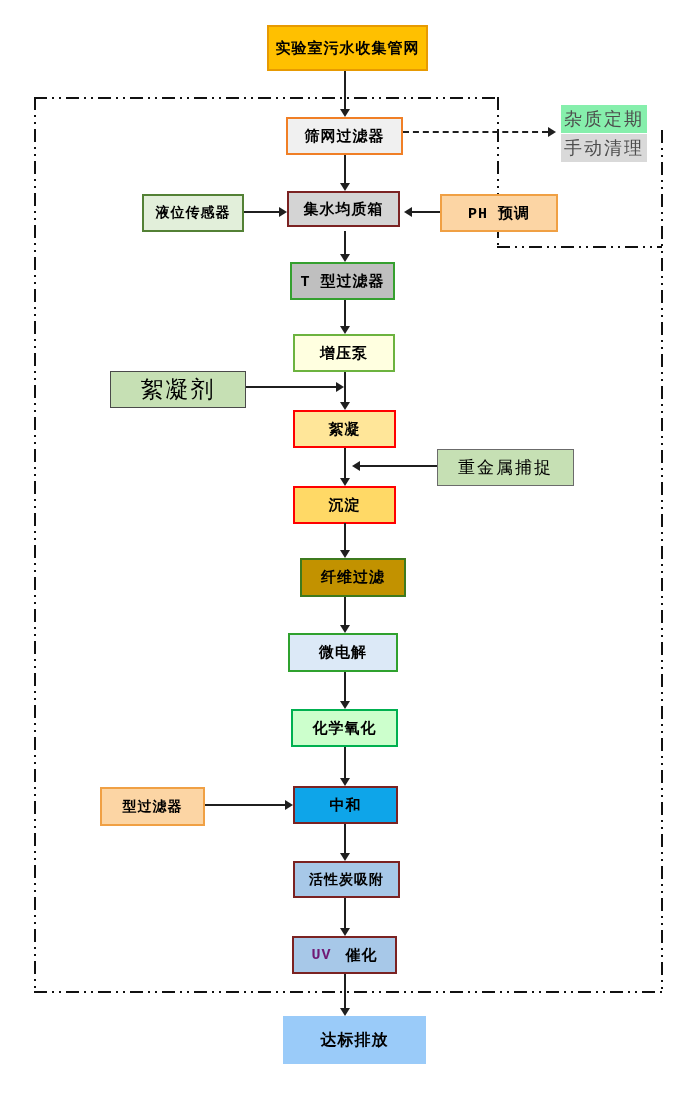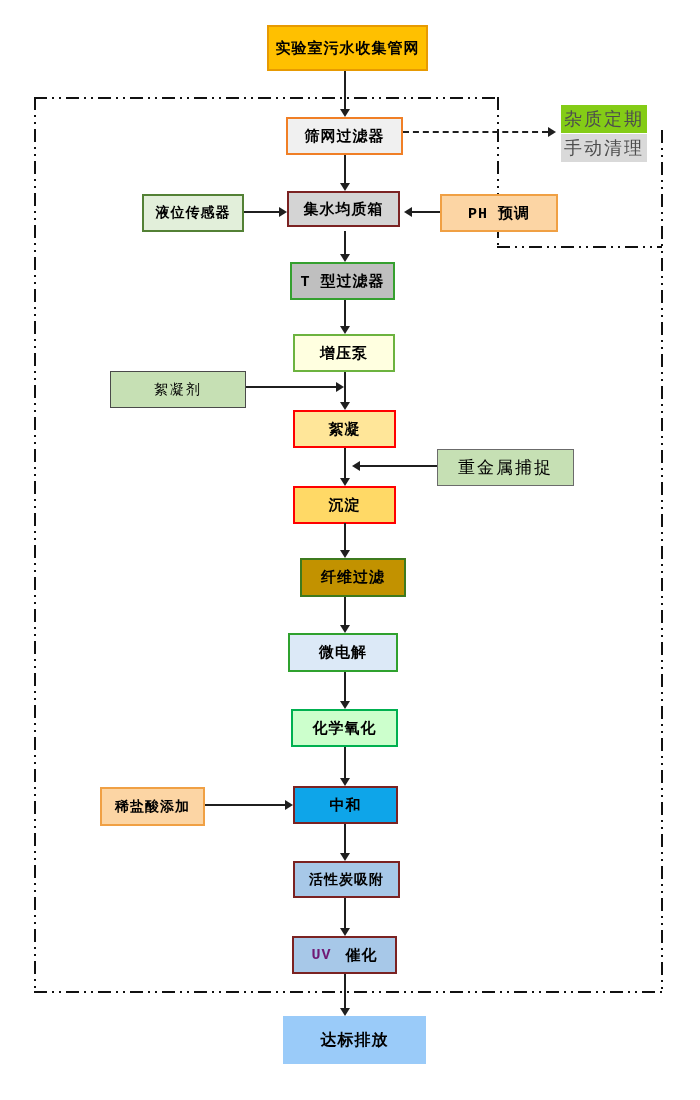--- a/index.html
+++ b/index.html
@@ -6,21 +6,21 @@
   #canvas{
     position:relative;width:700px;height:1100px;background:#ffffff;overflow:hidden;
     font-family:Liberation Mono, monospace;color:#000;
   }
   
   .node{
     position:absolute;box-sizing:border-box;border:2px solid #888;background:#eee;
     display:flex;align-items:center;justify-content:center;
     font-weight:700;font-size:15px;white-space:nowrap;letter-spacing:1px;
   }
-  .note-box{font-weight:400;font-size:14px;border-width:1px;letter-spacing:2px;}
+  .note-box{font-weight:400;font-size:23px;border-width:1px;letter-spacing:2px;}
   .n-source{left:267px;top:25px;width:161px;height:46px;}
   .n-screen{left:286px;top:117px;width:117px;height:38px;}
   .n-level{left:142px;top:194px;width:102px;height:38px;font-size:14px;}
   .n-tank{left:287px;top:191px;width:113px;height:36px;}
   .n-ph{left:440px;top:194px;width:118px;height:38px;}
   .n-tfilter{left:290px;top:262px;width:105px;height:38px;}
   .n-pump{left:293px;top:334px;width:102px;height:38px;}
   .n-flocculant{left:110px;top:371px;width:136px;height:37px;}
   .n-floc{left:293px;top:410px;width:103px;height:38px;}
   .n-heavy{left:437px;top:449px;width:137px;height:37px;font-size:17px;}
@@ -70,21 +70,21 @@
   <div class="ddv b-notch-v"></div>
   <div class="ddh b-notch-h"></div>
   <div class="ddv b-right"></div>
   <div class="ddh b-bottom"></div>
 
   <div class="node n-source" style="background: rgb(255, 192, 0); border-color: rgb(231, 154, 2);">实验室污水收集管网</div>
 
   <div class="node n-screen" style="background: rgb(240, 240, 240); border-color: rgb(240, 127, 38);">筛网过滤器</div>
 
   <div class="impurity" style="color: rgb(77, 77, 77);">
-    <div class="line" style="background: #84cc16;">杂质定期</div>
+    <div class="line" style="background: #86efac;">杂质定期</div>
     <div class="line" style="background: rgb(217, 217, 217);">手动清理</div>
   </div>
 
   <div class="node n-level" style="background: rgb(226, 239, 218); border-color: rgb(83, 129, 53);">液位传感器</div>
 
   <div class="node n-tank" style="background: rgb(212, 212, 212); border-color: rgb(123, 34, 34);">集水均质箱</div>
 
   <div class="node n-ph" style="background: rgb(252, 213, 164); border-color: rgb(240, 160, 68);">PH 预调</div>
 
   <div class="node n-tfilter" style="background: rgb(191, 191, 191); border-color: rgb(53, 160, 47);">T 型过滤器</div>
@@ -98,21 +98,21 @@
   <div class="node note-box n-heavy" style="background: rgb(198, 224, 180); border-color: rgb(107, 107, 107);">重金属捕捉</div>
 
   <div class="node n-sed" style="background: rgb(255, 217, 102); border-color: rgb(255, 0, 0);">沉淀</div>
 
   <div class="node n-fiber" style="background: rgb(194, 146, 0); border-color: rgb(62, 122, 30); margin-left: 10px;">纤维过滤</div>
 
   <div class="node n-micro" style="background: rgb(220, 233, 247); border-color: rgb(47, 161, 46);">微电解</div>
 
   <div class="node n-chem" style="background: rgb(204, 255, 204); border-color: rgb(0, 176, 80);">化学氧化</div>
 
-  <div class="node n-acid" style="background: rgb(252, 213, 164); border-color: rgb(240, 160, 68);">稀盐酸添加</div>
+  <div class="node n-acid" style="background: rgb(252, 213, 164); border-color: rgb(240, 160, 68);">型过滤器</div>
 
   <div class="node n-neut" style="background: #0ea5e9; border-color: rgb(123, 34, 34);">中和</div>
 
   <div class="node n-carbon" style="background: rgb(167, 200, 232); border-color: rgb(123, 34, 34);">活性炭吸附</div>
 
   <div class="node n-uv" style="background: rgb(167, 200, 232); border-color: rgb(123, 34, 34);">
     <span class="uv-en" style="color: #701a75;">UV</span>
     <span class="uv-zh">催化</span>
   </div>
 

